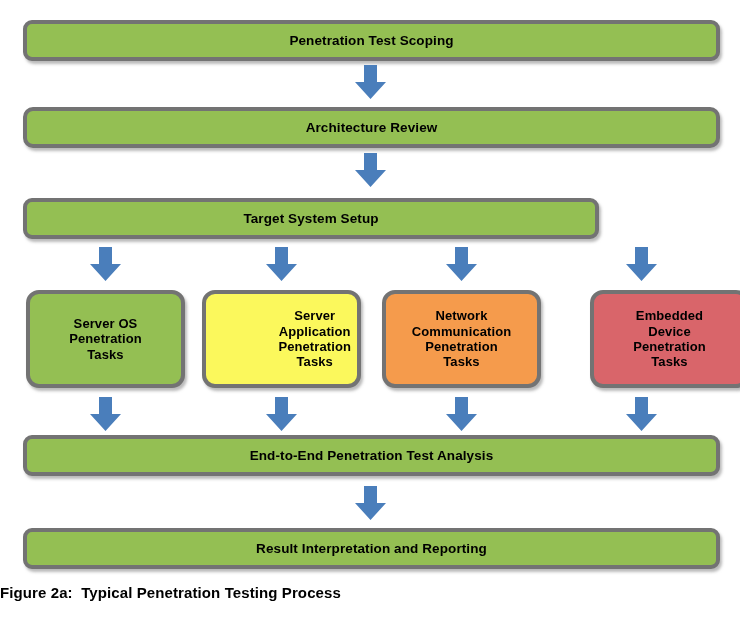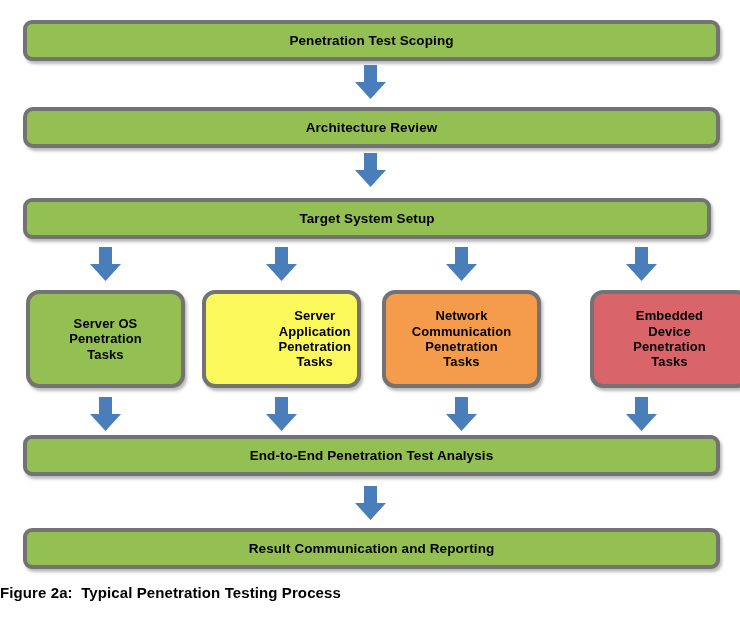--- a/index.html
+++ b/index.html
@@ -82,21 +82,21 @@
   </svg>
 
   <div class="box wide" style="left:23px; top:107px; width:697px; height:41px; background:#94bf53;border-radius:10px;">
     <span class="box-label">Architecture Review</span>
   </div>
 
   <svg class="arrow" style="left:355px; top:153px;" width="31" height="34" viewBox="0 0 31 34">
     <polygon points="9,0 22,0 22,17 31,17 15.5,34 0,17 9,17" fill="#4a7ebb"></polygon>
   </svg>
 
-  <div class="box wide" style="left:23px; top:198px; width:688px; height:41px; background:#94bf53;">
+  <div class="box wide" style="left:23px; top:198px; width:576px; height:41px; background:#94bf53;">
     <span class="box-label">Target System Setup</span>
   </div>
 
   <svg class="arrow" style="left:90px; top:247px;" width="31" height="34" viewBox="0 0 31 34">
     <polygon points="9,0 22,0 22,17 31,17 15.5,34 0,17 9,17" fill="#4a7ebb"></polygon>
   </svg>
   <svg class="arrow" style="left:266px; top:247px;" width="31" height="34" viewBox="0 0 31 34">
     <polygon points="9,0 22,0 22,17 31,17 15.5,34 0,17 9,17" fill="#4a7ebb"></polygon>
   </svg>
   <svg class="arrow" style="left:446px; top:247px;" width="31" height="34" viewBox="0 0 31 34">
@@ -148,18 +148,18 @@
 
   <div class="box wide" style="left:23px; top:435px; width:697px; height:41px; background:#94bf53;">
     <span class="box-label">End-to-End Penetration Test Analysis</span>
   </div>
 
   <svg class="arrow" style="left:355px; top:486px;" width="31" height="34" viewBox="0 0 31 34">
     <polygon points="9,0 22,0 22,17 31,17 15.5,34 0,17 9,17" fill="#4a7ebb"></polygon>
   </svg>
 
   <div class="box wide" style="left:23px; top:528px; width:697px; height:41px; background:#94bf53;">
-    <span class="box-label">Result Communication and Reporting</span>
+    <span class="box-label">Result Interpretation and Reporting</span>
   </div>
 
   <div class="caption" style="top:584px;">Figure 2a:  Typical Penetration Testing Process</div>
 
 </div>
 
 </body></html>

